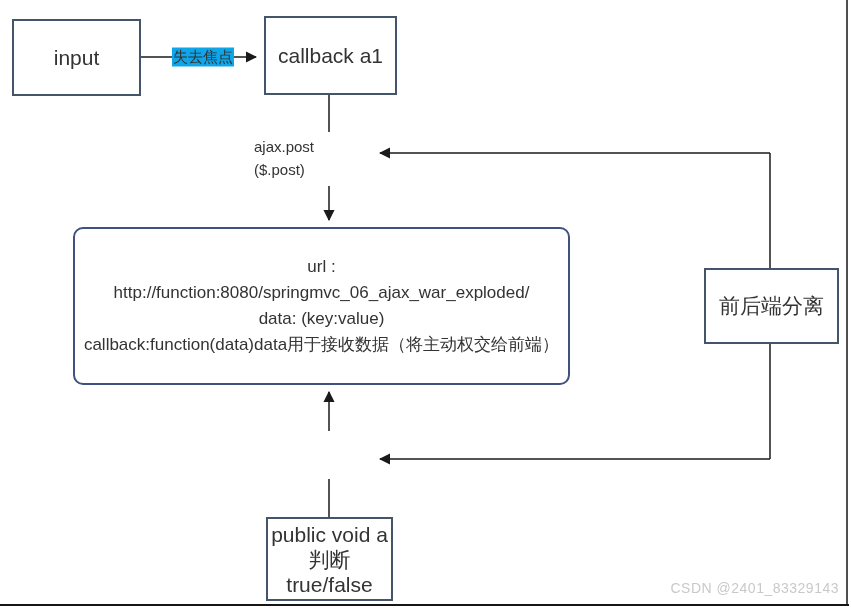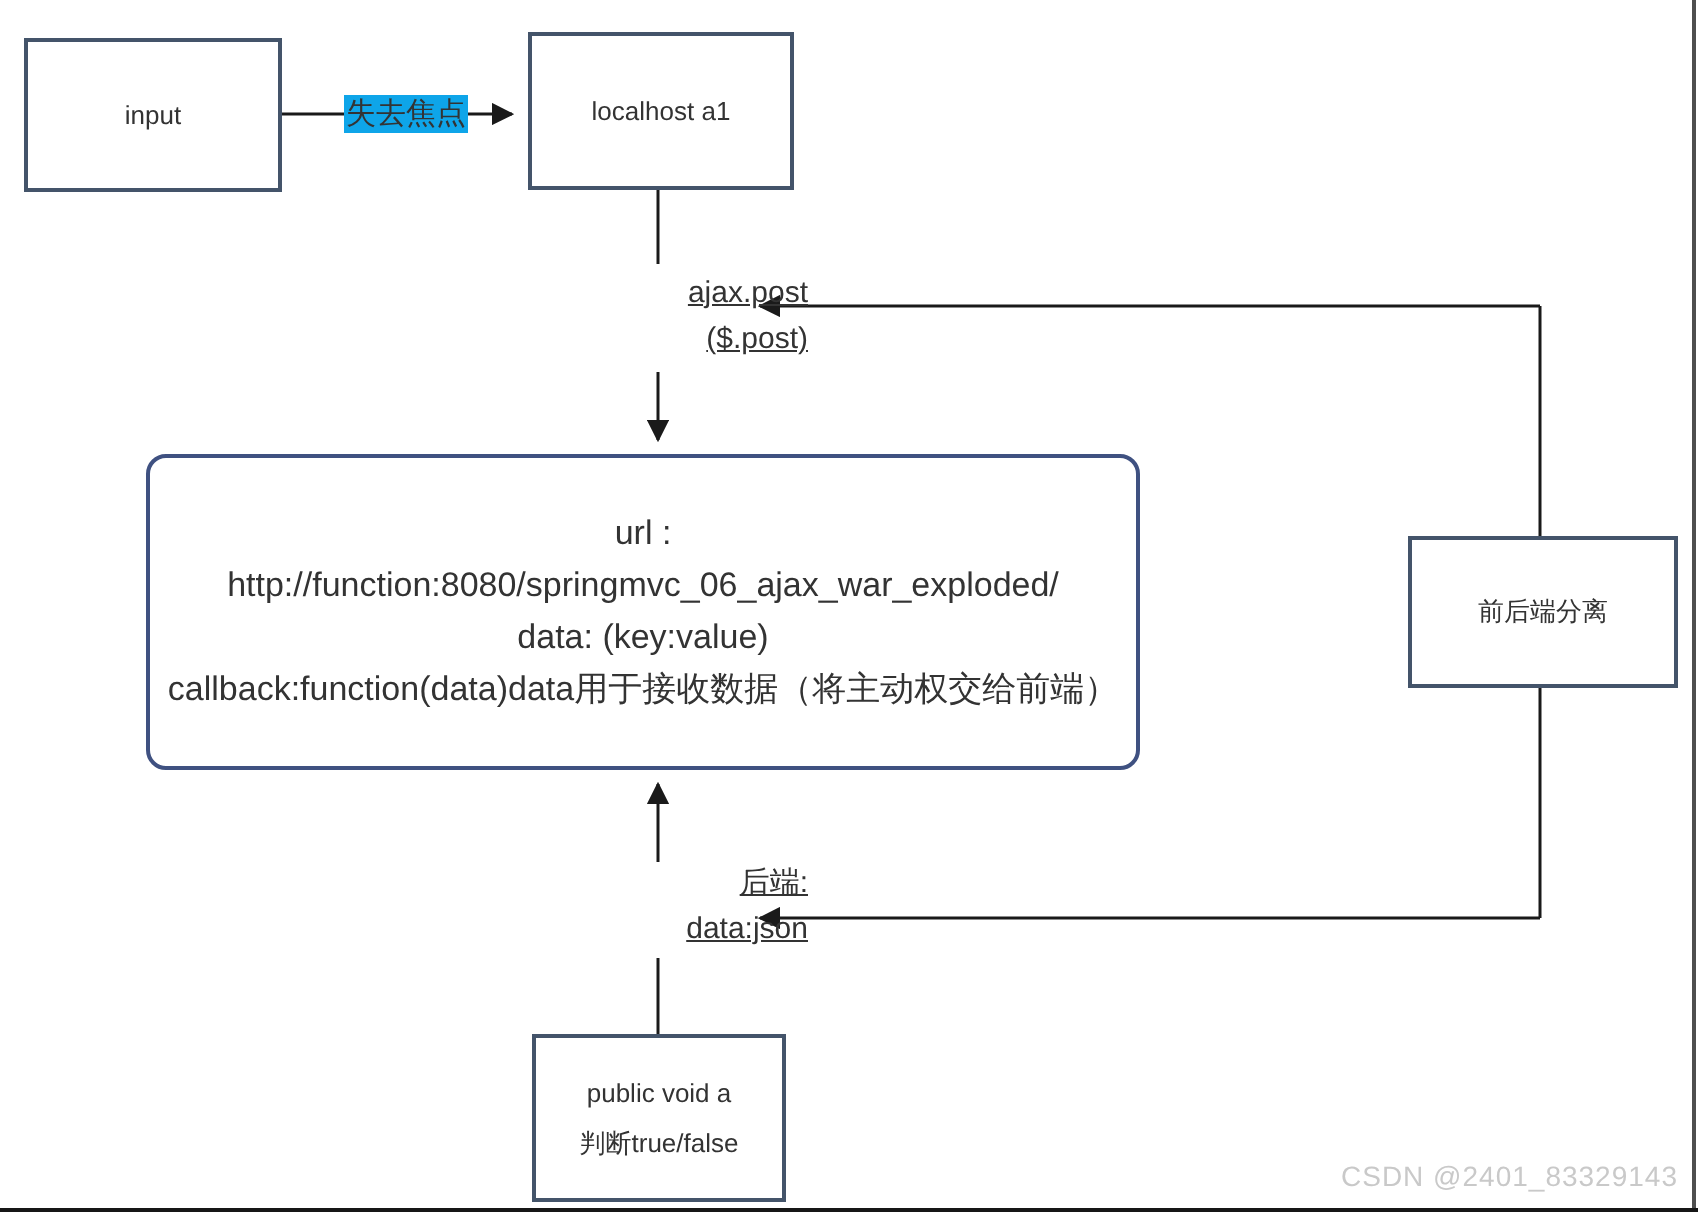--- a/index.html
+++ b/index.html
@@ -20,21 +20,21 @@
     width: 851px; height: 612px;
     z-index: 1;
   }
 
   .node {
     position: absolute;
     z-index: 2;
     background: #ffffff;
     border: 2px solid #44546A;
     color: #333333;
-    font-size: 13px;
+    font-size: 21px;
     display: flex;
     flex-direction: column;
     align-items: center;
     justify-content: center;
     text-align: center;
     line-height: 24px;
   }
 
   .node-input   { left: 12px;  top: 19px;  width: 129px; height: 77px; }
   .node-funca1  { left: 264px; top: 16px;  width: 133px; height: 79px; }
@@ -44,22 +44,21 @@
     line-height: 26px; font-size: 17px;
   }
   .node-public  { left: 266px; top: 517px; width: 127px; height: 84px; line-height: 25px; }
   .node-separation { left: 704px; top: 268px; width: 135px; height: 76px; }
 
   .free-label {
     position: absolute;
     z-index: 2;
     color: #333333;
     font-size: 15px;
-    text-align: right;
-    text-decoration: underline;
+    text-align: left;
   }
   .label-ajax    { left: 254px; top: 135px; width: 150px; line-height: 23px; }
   .label-backend { left: 254px; top: 430px; width: 150px; line-height: 23px; }
 
   .edge-label {
     position: absolute;
     z-index: 3;
     left: 203px; top: 57px;
     transform: translate(-50%, -50%);
     background: #0ea5e9;
@@ -118,39 +117,35 @@
     </g>
   </svg>
 
   <div class="node node-input">
     <span>input</span>
   </div>
 
   <div class="edge-label">失去焦点</div>
 
   <div class="node node-funca1">
-    <span>localhost a1</span>
+    <span>callback a1</span>
   </div>
 
   <div class="free-label label-ajax">
     <div>ajax.post</div>
     <div>($.post)</div>
   </div>
 
   <div class="node node-urlbox">
     <div>url :</div>
     <div>http://function:8080/springmvc_06_ajax_war_exploded/</div>
     <div>data: (key:value)</div>
     <div>callback:function(data)data用于接收数据（将主动权交给前端）</div>
   </div>
 
-  <div class="free-label label-backend">
-    <div>后端:</div>
-    <div>data:json</div>
-  </div>
 
   <div class="node node-public">
     <div>public void a</div>
     <div>判断true/false</div>
   </div>
 
   <div class="node node-separation">
     <span>前后端分离</span>
   </div>
 

